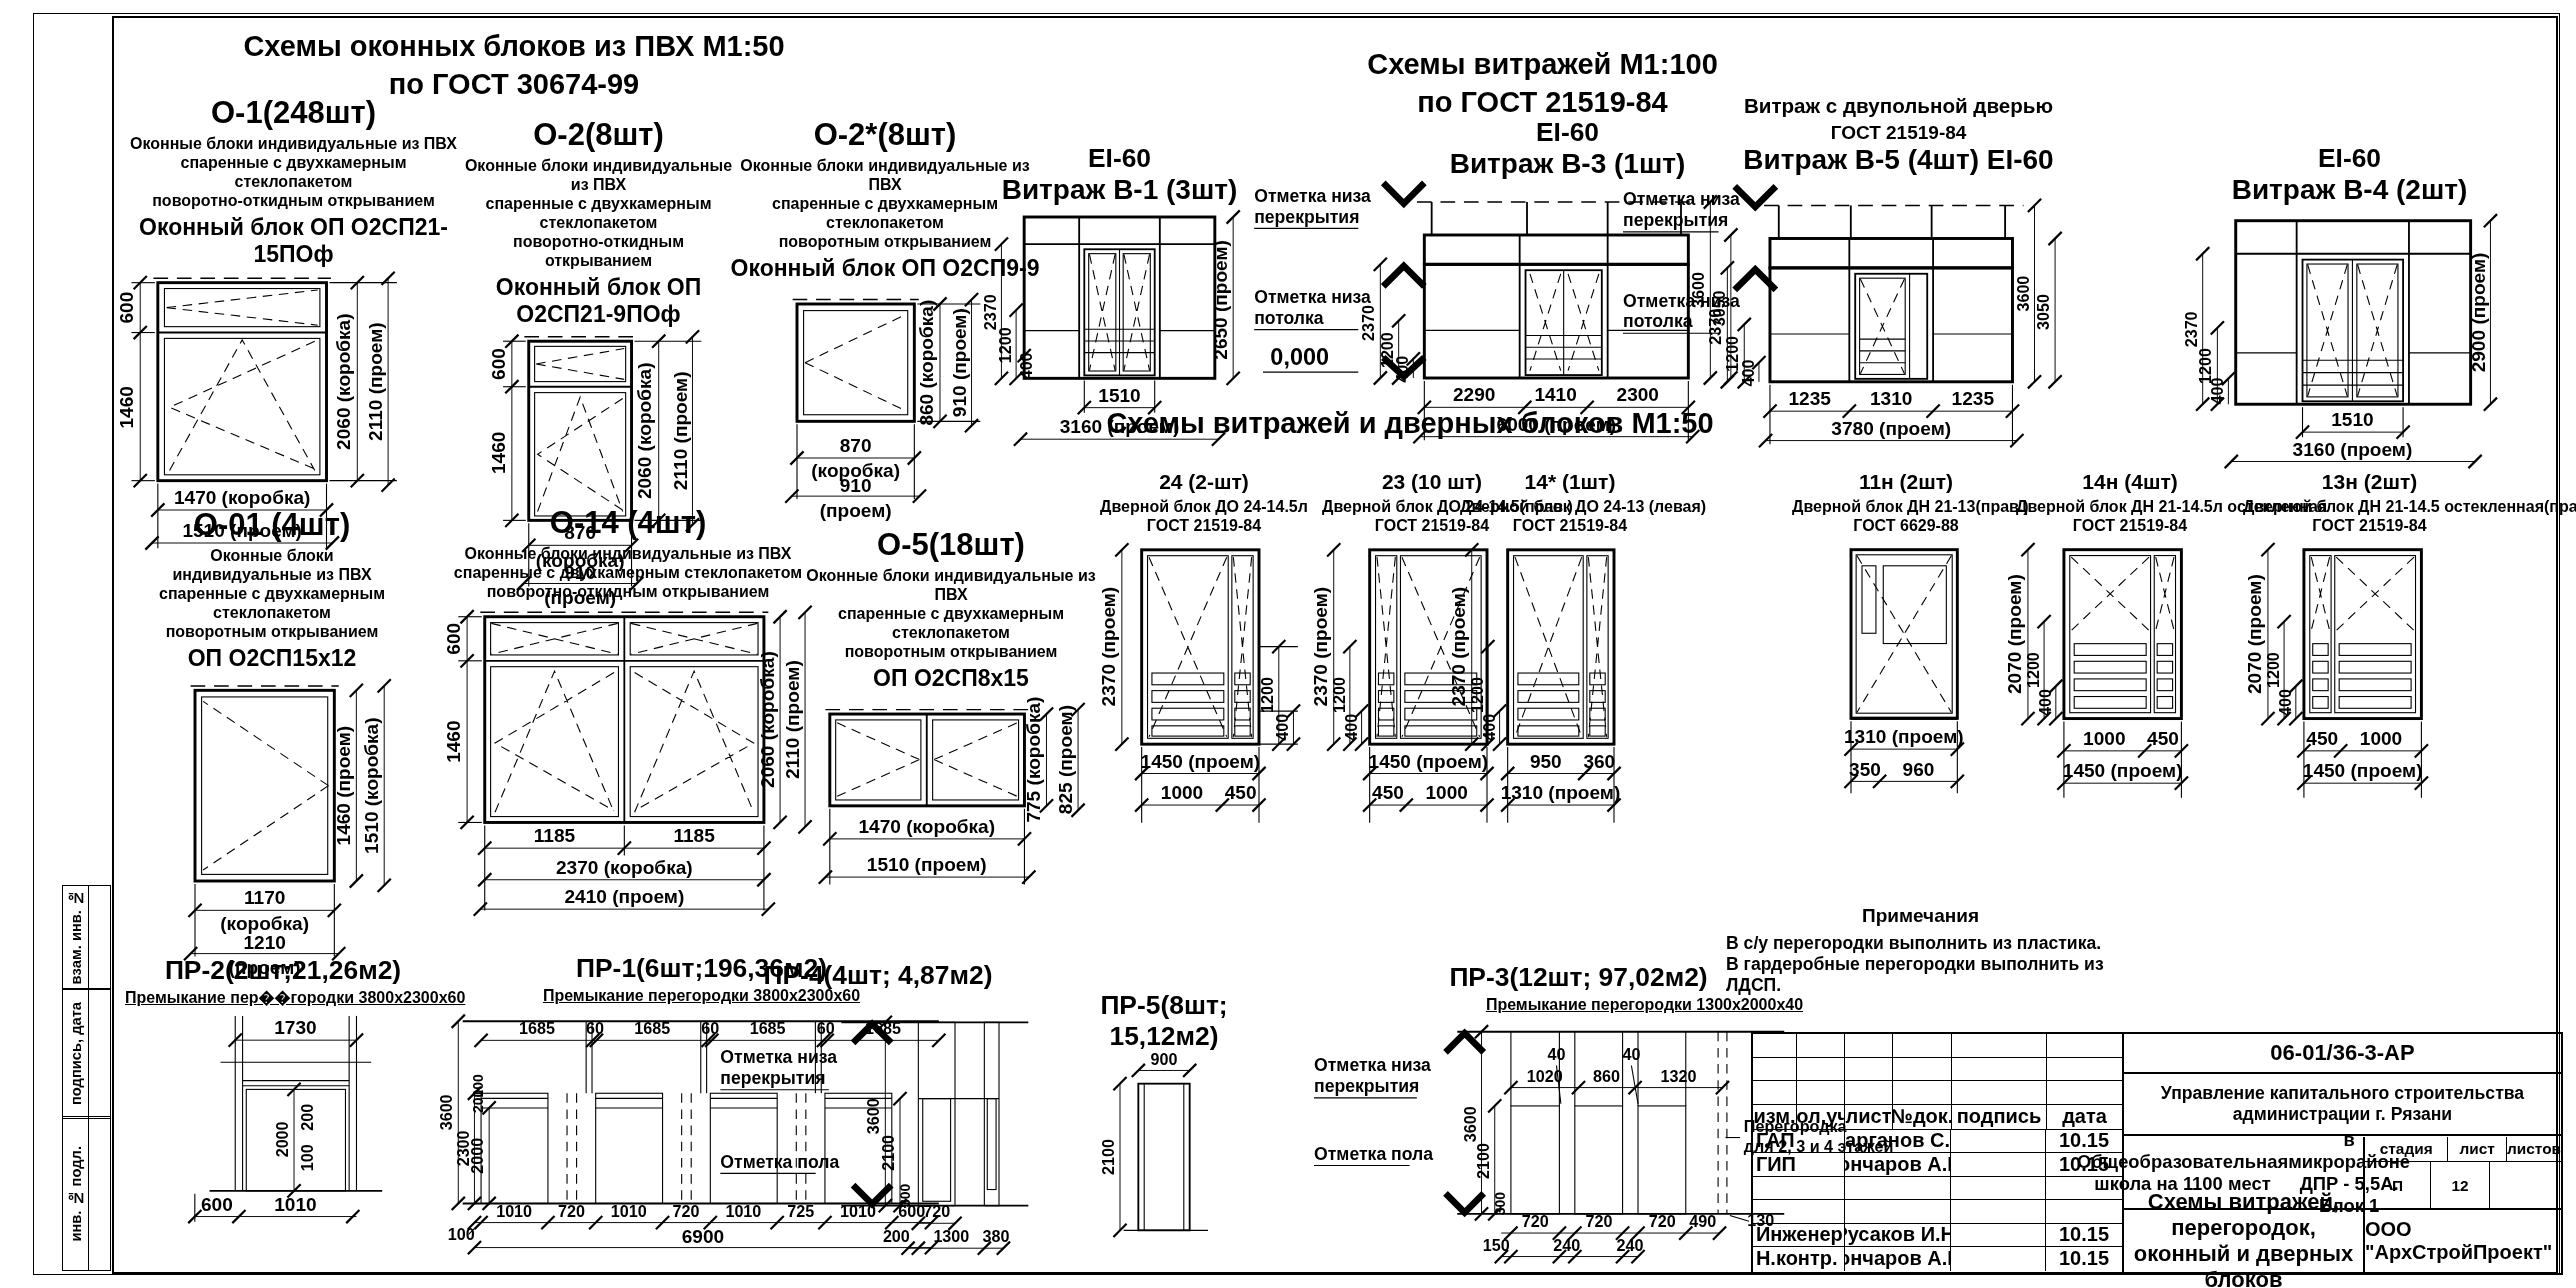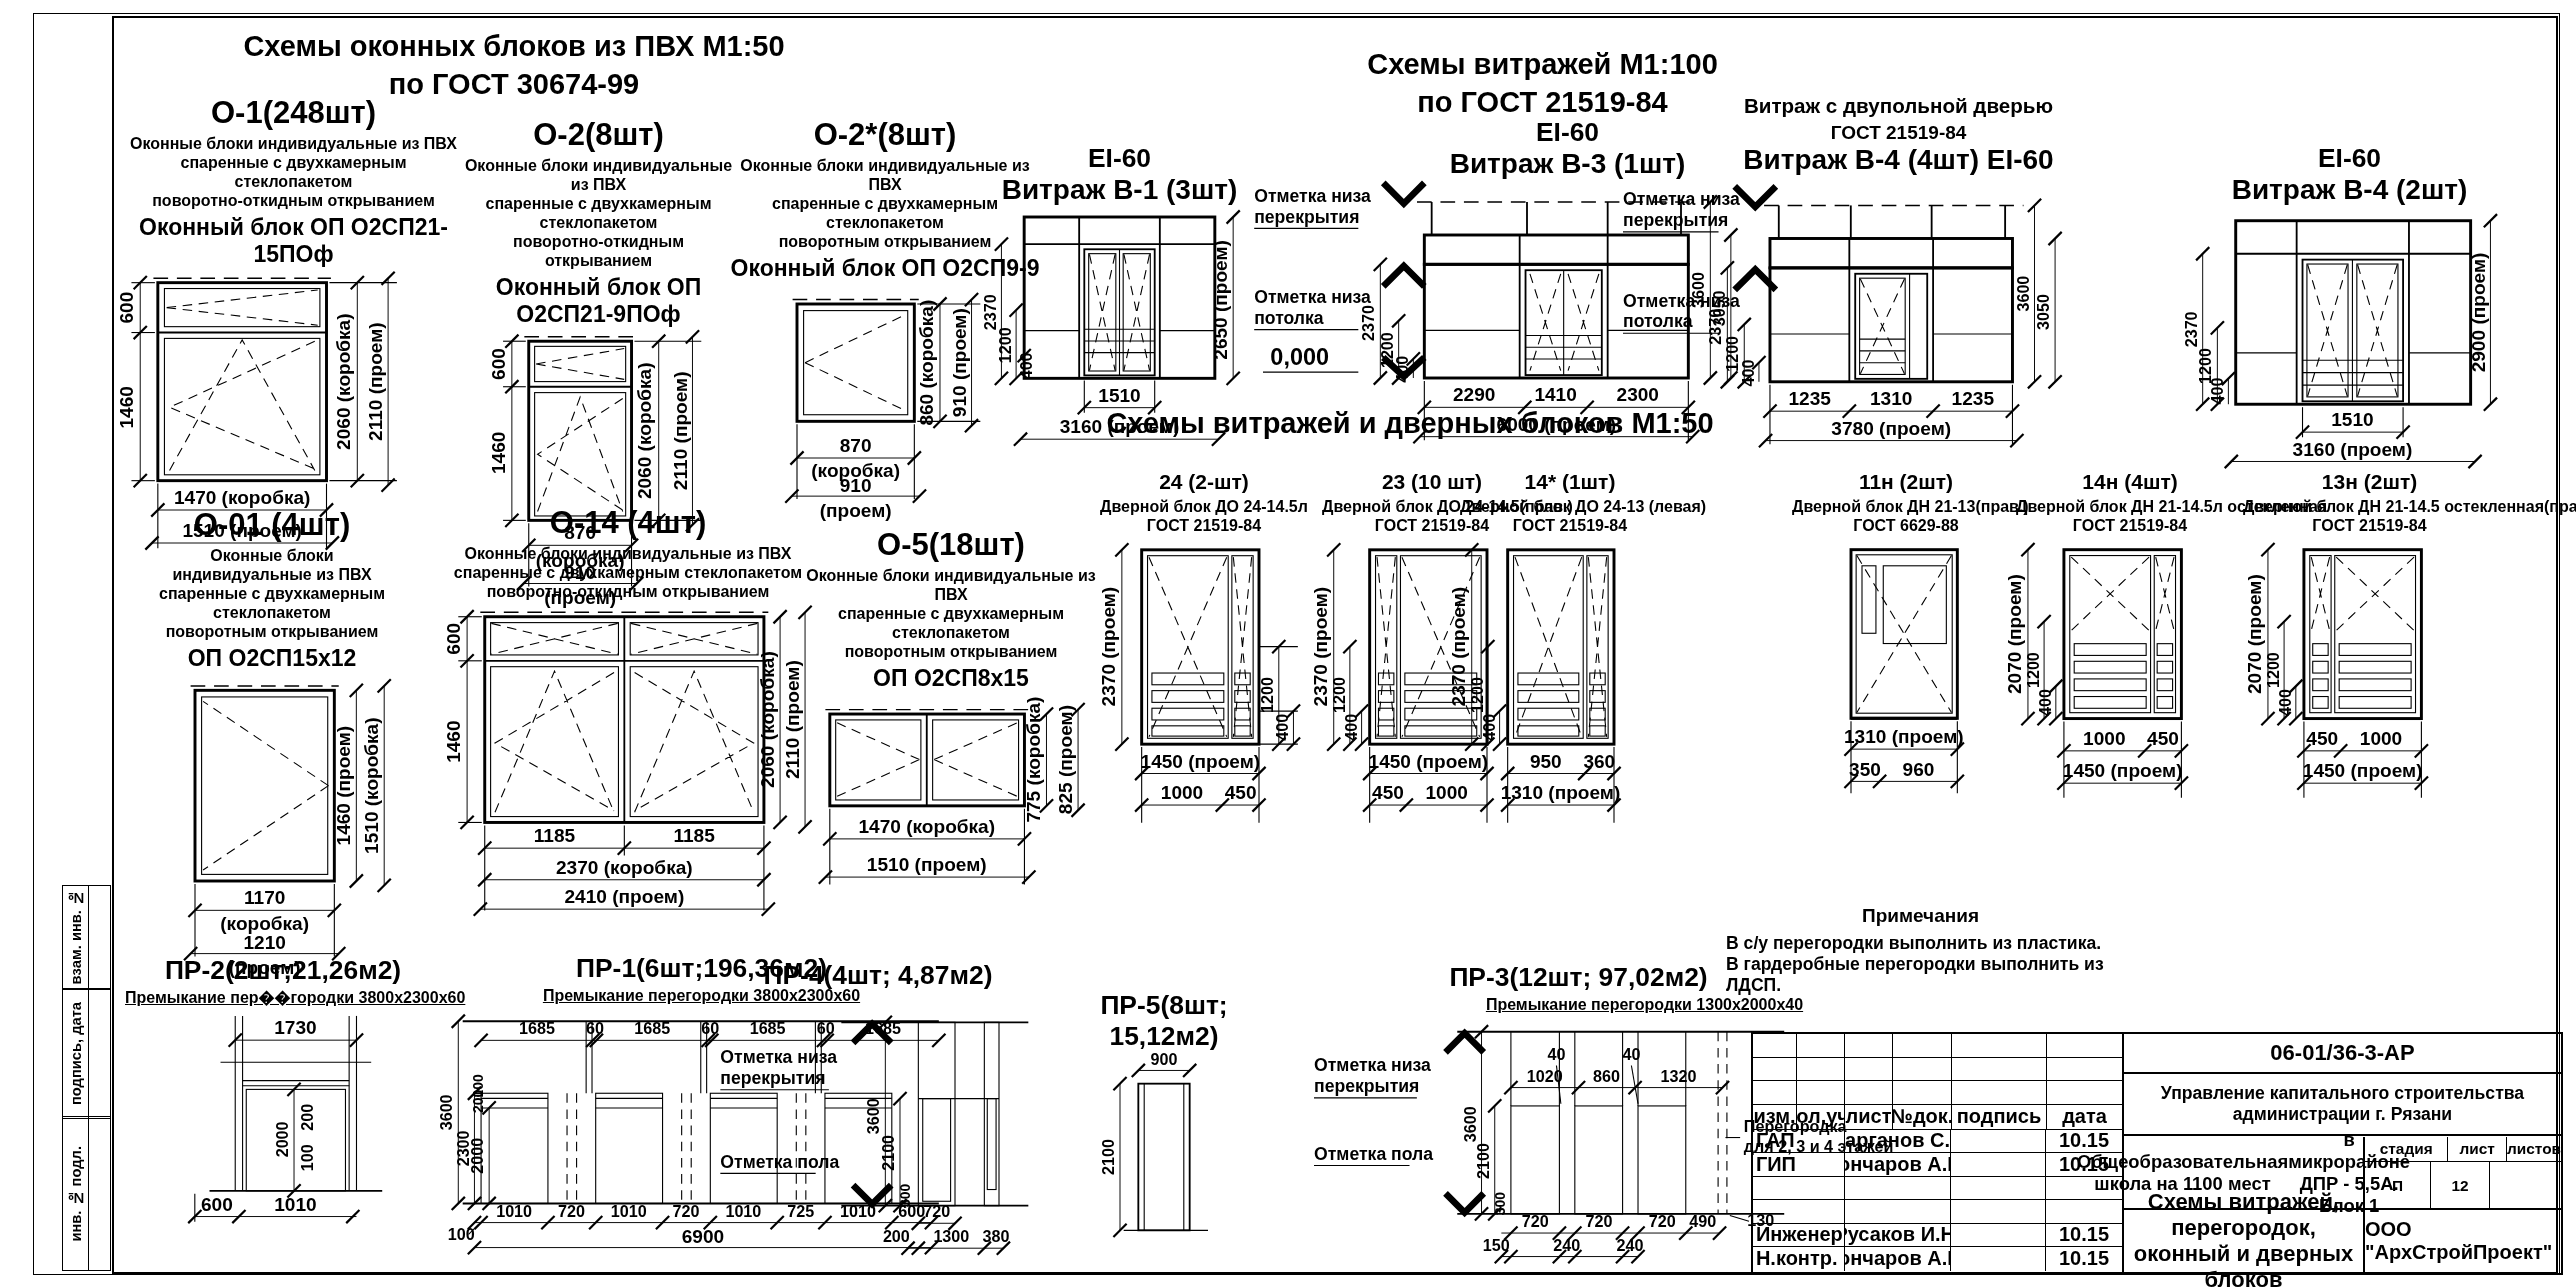--- a/index.html
+++ b/index.html
@@ -353,21 +353,21 @@
       <use href="#tk" x="234" y="350"></use>
         <use href="#tk" x="606" y="350"></use>
       <text class="dt" x="420" y="342">6000  (проем)</text>
     </svg>
   </div>
 
   <div class="fig" style="left:1623px;top:94px;width:485px">
     <div style="margin-left:66px">
       <div class="sub" style="font-size:20.6px">Витраж с двупольной дверью</div>
       <div class="sub" style="font-size:19px;margin-top:2.9px">ГОСТ 21519-84</div>
-      <div class="vt"><span>Витраж В-4 (4шт)</span> <span>EI-60</span></div>
+      <div class="vt"><span>Витраж В-5 (4шт)</span> <span>EI-60</span></div>
     </div>
     <svg width="485" height="294" viewBox="0 0 660 400">
       <text class="an" x="0" y="40">Отметка низа</text>
       <text class="an" x="0" y="68">перекрытия</text>
       <line class="tn" x1="0" y1="76" x2="130" y2="76"></line>
       <path class="thk" d="M152,14 L180,42 L208,14"></path>
       <text class="an" x="0" y="178">Отметка низа</text>
       <text class="an" x="0" y="206">потолка</text>
       <line class="tn" x1="0" y1="214" x2="130" y2="214"></line>
       <path class="thk" d="M152,155 L180,127 L208,155"></path>

